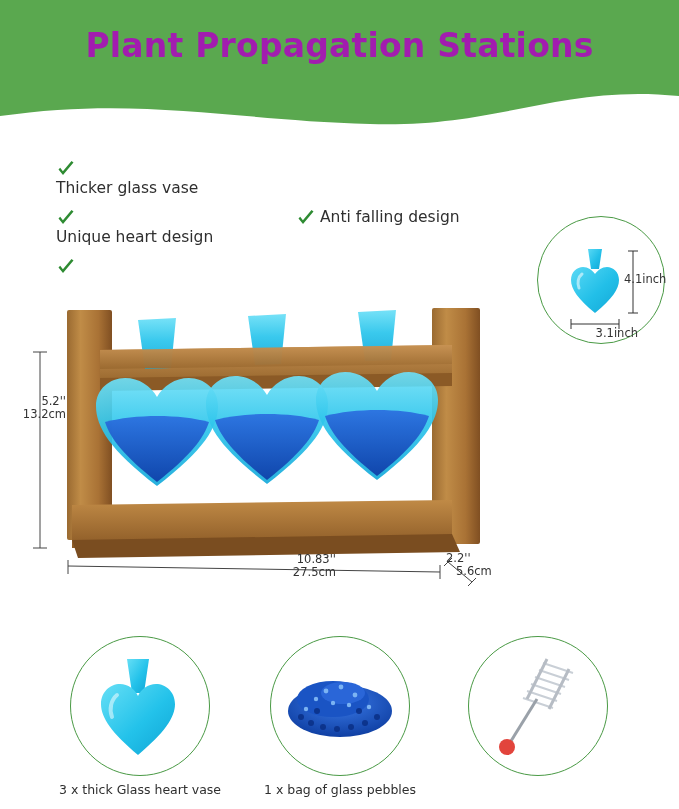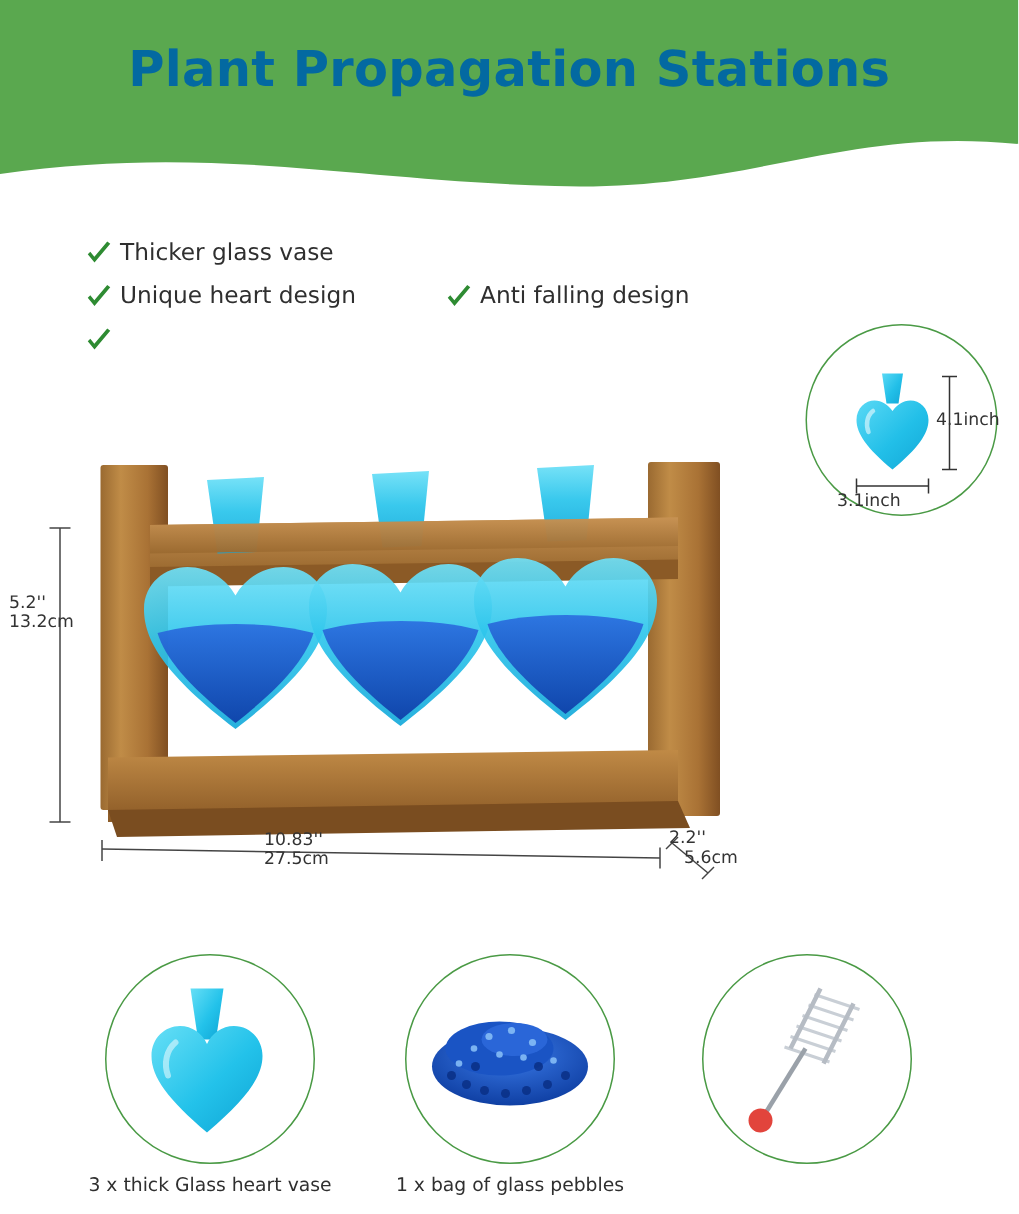--- a/index.html
+++ b/index.html
@@ -31,21 +31,21 @@
     left: 0; top: 0;
     width: 679px;
     height: 132px;
   }
   .header-title {
     position: absolute;
     left: 0;
     top: 26px;
     width: 679px;
     text-align: center;
-    color: #0369a1;
+    color: #a21caf;
     font-size: 33px;
     font-weight: bold;
     letter-spacing: 0.2px;
     font-family: "DejaVu Sans", sans-serif;
   }
 
   
   .features {
     position: absolute;
     left: 56px;
@@ -54,21 +54,21 @@
   }
   .feature-row {
     display: flex;
     margin-bottom: 9px;
   }
   .feature-col {
     display: flex;
     align-items: flex-start;
   }
   .feature-col.left { width: 258px; }
-  .feature-col.right { width: 240px; }
+  .feature-col.right { width: 240px; flex-direction: column; }
   .check {
     width: 20px;
     height: 20px;
     flex: 0 0 20px;
     margin-right: 4px;
     position: relative;
     top: 1px;
   }
   .feature-text {
     font-size: 15.5px;
@@ -97,21 +97,21 @@
     top: 290px;
     width: 679px;
     height: 320px;
   }
 
   .dim-label {
     position: absolute;
     font-size: 11.5px;
     color: #333333;
     line-height: 13px;
-    text-align: left;
+    text-align: right;
     font-family: "DejaVu Sans", sans-serif;
     white-space: nowrap;
   }
 
   
   .accessories {
     position: absolute;
     left: 0;
     top: 626px;
     width: 679px;

